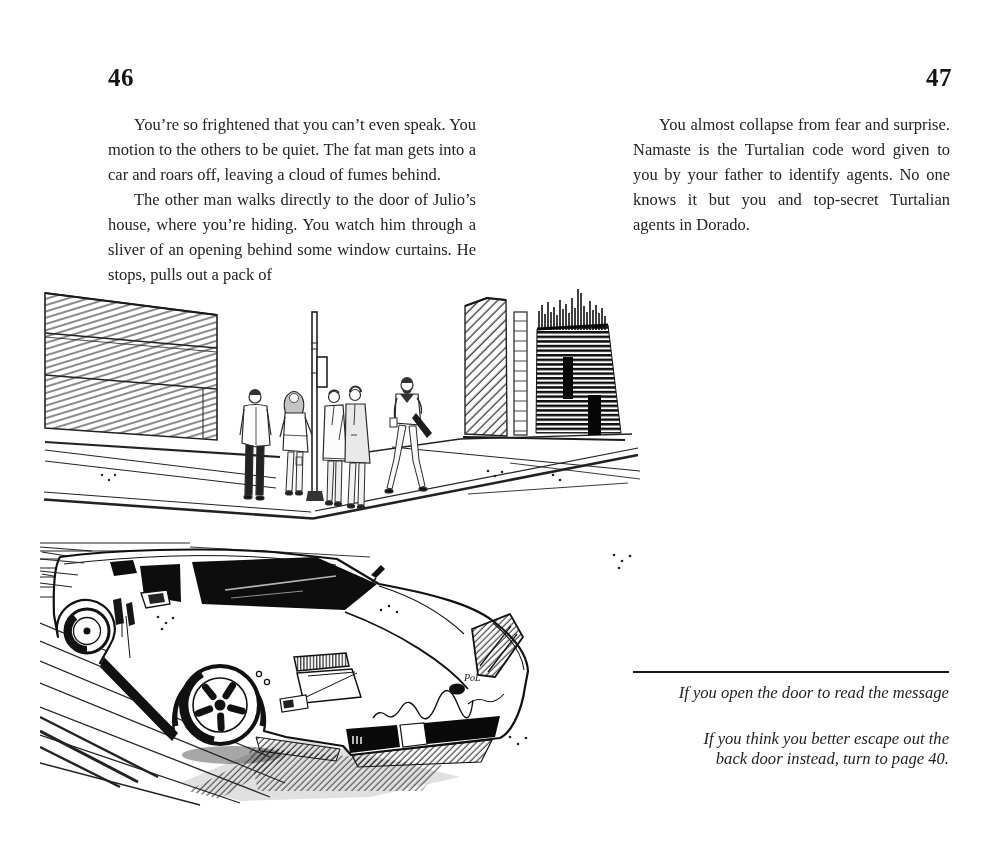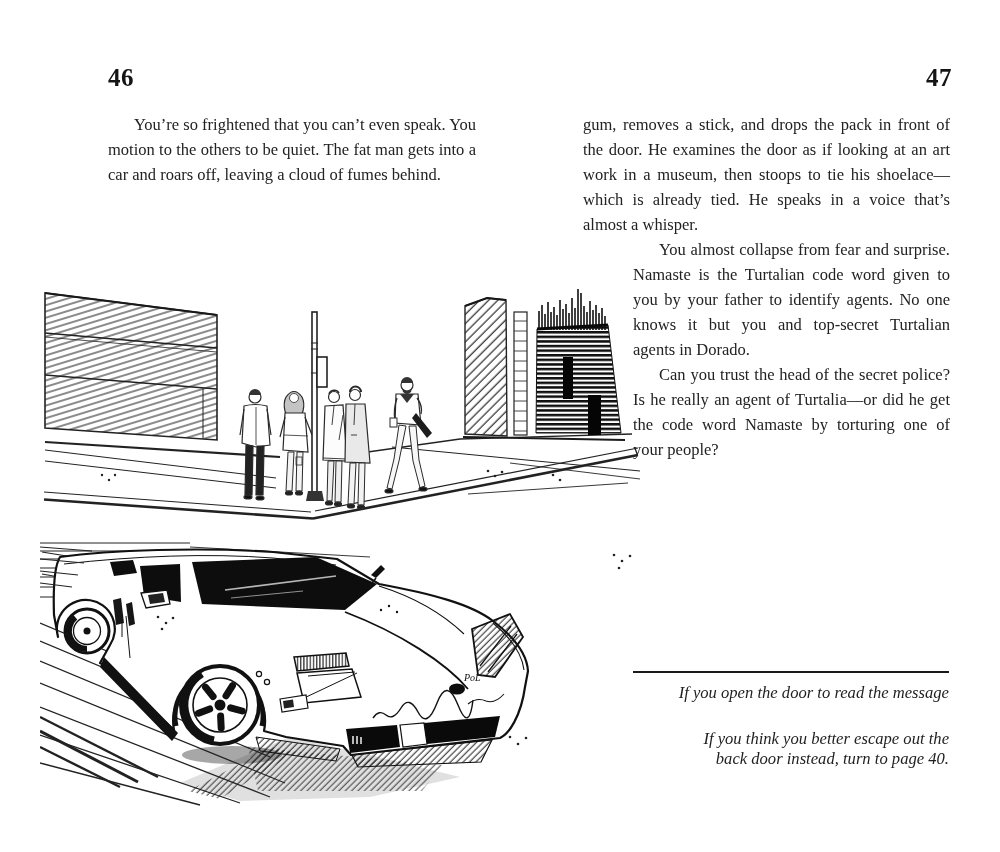--- a/index.html
+++ b/index.html
@@ -37,26 +37,25 @@
 </head>
 <body>
 
 <div class="spread">
 
   <div class="pagenum pn-left">46</div>
   <div class="pagenum pn-right">47</div>
 
   <div class="textcol col-46">
     <p class="para ind">You’re so frightened that you can’t even speak. You motion to the others to be quiet. The fat man gets into a car and roars off, leaving a cloud of fumes behind.</p>
+    <p class="para ind">The other man walks directly to the door of Julio’s house, where you’re hiding. You watch him through a sliver of an opening behind some window curtains. He stops, pulls out a pack of</p>
   </div>
 
   <div class="textcol col-47">
-    <p class="para">gum, removes a stick, and drops the pack in front of the door. He examines the door as if looking at an art work in a museum, then stoops to tie his shoelace—which is already tied. He speaks in a voice that’s almost a whisper.</p>
     <p class="para ind"><span class="intrude"></span><span>You almost collapse from fear and surprise. Namaste is the Turtalian code word given to you by your father to identify agents. No one knows it but you and top-secret Turtalian agents in Dorado.</span></p>
-    <p class="para ind">Can you trust the head of the secret police? Is he really an agent of Turtalia—or did he get the code word Namaste by torturing one of your people?</p>
   </div>
 
   <svg class="illu" width="610" height="525" viewBox="0 0 610 525">
     <defs>
       <pattern id="hatchWall" width="6" height="6" patternUnits="userSpaceOnUse" patternTransform="rotate(-17)">
         <path d="M0,3 H6" stroke="#2b2b2b" stroke-width="1.1"></path>
       </pattern>
       <pattern id="hatchSteep" width="6.5" height="6.5" patternUnits="userSpaceOnUse" patternTransform="rotate(-45)">
         <path d="M0,3 H6.5" stroke="#272727" stroke-width="1.2"></path>
       </pattern>

